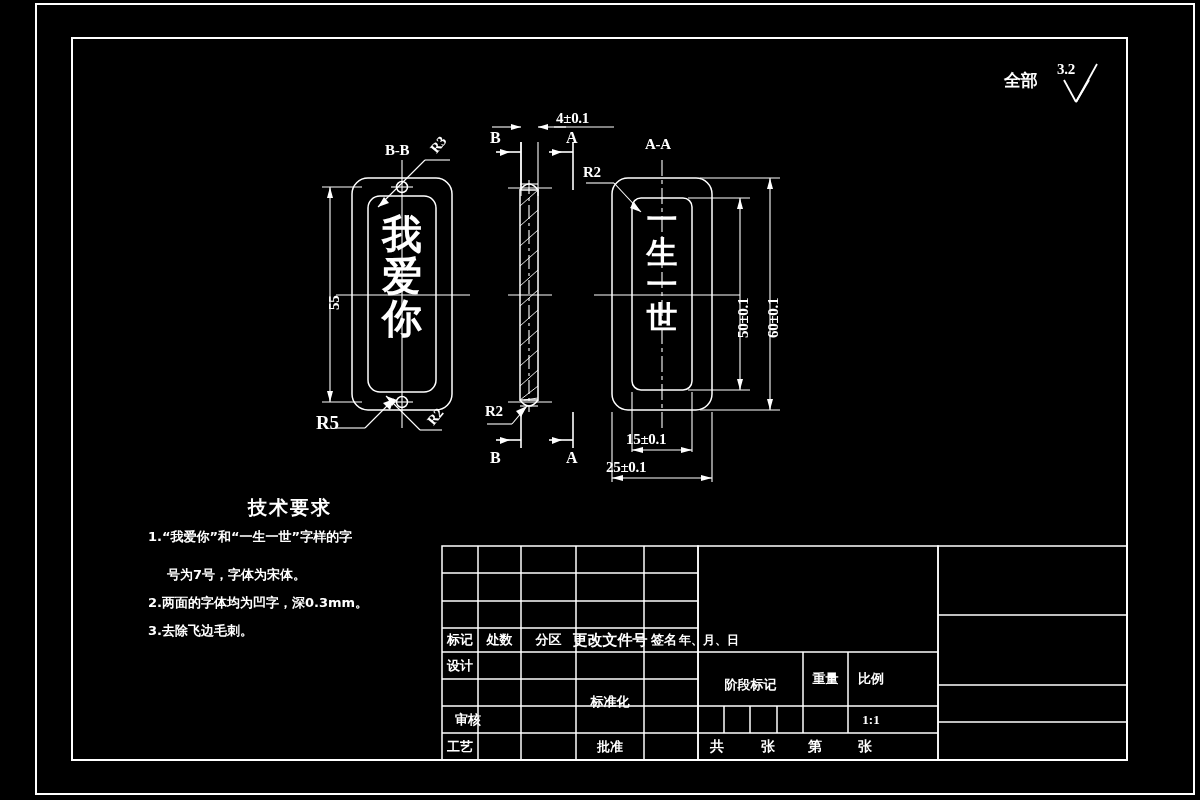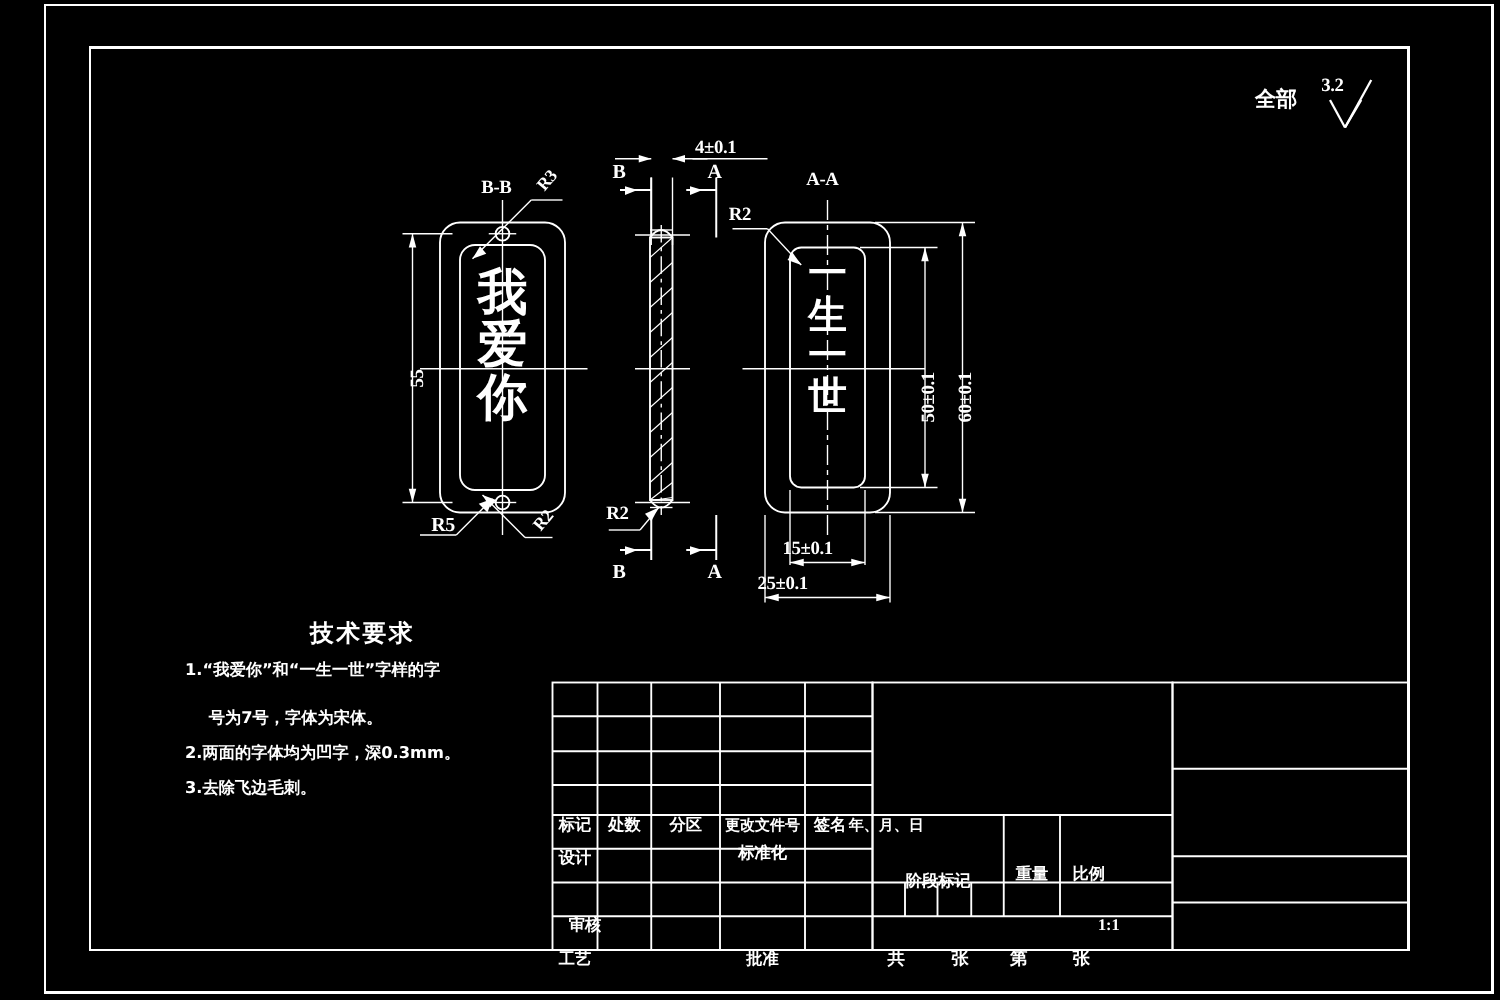--- a/index.html
+++ b/index.html
@@ -43,21 +43,20 @@
     position: absolute;
     display: flex;
     align-items: center;
     justify-content: center;
     color: #ffffff;
     font-family: "DejaVu Sans", "Liberation Sans", sans-serif;
     font-weight: bold;
     font-size: 12px;
     letter-spacing: 0px;
     white-space: nowrap;
-    margin-top: 20px;
   }
   .engrave {
     position: absolute;
     font-family: "DejaVu Sans", "Liberation Sans", sans-serif;
     font-weight: bold;
     color: #ffffff;
     text-align: center;
     line-height: 1.05;
   }
   .tech-title {
@@ -310,21 +309,21 @@
   <div class="lbl dimtxt" style="left:385px; top:143px; font-size:15px;">B-B</div>
 
   <div class="engrave" style="left:372px; top:213px; width:60px; font-size:40px; letter-spacing:0px;">
     <div>我</div>
     <div>爱</div>
     <div>你</div>
   </div>
 
   <div class="lbl dimtxt vert" style="left:327px; top:310px; font-size:15px;">55</div>
 
-  <div class="lbl dimtxt" style="left:316px; top:413px; font-size:16px;margin-left:29px;">R5</div>
+  <div class="lbl dimtxt" style="left:316px; top:413px; font-size:19px;">R5</div>
 
   <div class="lbl dimtxt" style="left:428px; top:147px; font-size:14px; transform:rotate(-50deg); transform-origin:left top;">R3</div>
 
   <div class="lbl dimtxt" style="left:425px; top:419px; font-size:14px; transform:rotate(-50deg); transform-origin:left top;">R2</div>
 
   <div class="lbl dimtxt" style="left:556px; top:111px; font-size:15px;">4±0.1</div>
 
   <div class="lbl dimtxt" style="left:490px; top:130px; font-size:16px;">B</div>
   <div class="lbl dimtxt" style="left:566px; top:130px; font-size:16px;">A</div>
   <div class="lbl dimtxt" style="left:490px; top:450px; font-size:16px;">B</div>
@@ -351,39 +350,39 @@
 
   <div class="lbl tech-title" style="left:222px; top:498px;margin-left:26px;">技术要求</div>
   <div class="lbl tech-line" style="left:148px; top:530px;">1.“我爱你”和“一生一世”字样的字</div>
   <div class="lbl tech-line" style="left:167px; top:568px;">号为7号，字体为宋体。</div>
   <div class="lbl tech-line" style="left:148px; top:596px;">2.两面的字体均为凹字，深0.3mm。</div>
   <div class="lbl tech-line" style="left:148px; top:624px;">3.去除飞边毛刺。</div>
 
   <div class="tb-cell" style="left:442px; top:628px; width:36px; height:24px; font-size:13px;">标记</div>
   <div class="tb-cell" style="left:478px; top:628px; width:43px; height:24px; font-size:13px;">处数</div>
   <div class="tb-cell" style="left:521px; top:628px; width:55px; height:24px; font-size:13px;">分区</div>
-  <div class="tb-cell" style="left:576px; top:628px; width:68px; height:24px; font-size:12px;">更改文件号</div>
+  <div class="tb-cell" style="left:576px; top:628px; width:68px; height:24px; font-size:15px;">更改文件号</div>
   <div class="tb-cell" style="left:644px; top:628px; width:40px; height:24px; font-size:13px;">签名</div>
   <div class="tb-cell" style="left:682px; top:628px; width:54px; height:24px; font-size:12px;">年、月、日</div>
 
   <div class="tb-cell" style="left:442px; top:652px; width:36px; height:27px; font-size:13px;">设计</div>
-  <div class="tb-cell" style="left:576px; top:648px; width:68px; height:27px; font-size:13px;">标准化</div>
+  <div class="tb-cell" style="left:576px; top:688px; width:68px; height:27px; font-size:13px;">标准化</div>
 
   <div class="tb-cell" style="left:442px; top:679px; width:36px; height:27px; font-size:13px;"></div>
   <div class="tb-cell" style="left:576px; top:679px; width:68px; height:27px; font-size:13px;"></div>
 
   <div class="tb-cell" style="left:442px; top:706px; width:52px; height:27px; font-size:13px;">审核</div>
   <div class="tb-cell" style="left:576px; top:706px; width:68px; height:27px; font-size:13px;"></div>
 
   <div class="tb-cell" style="left:442px; top:733px; width:36px; height:27px; font-size:13px;">工艺</div>
   <div class="tb-cell" style="left:576px; top:733px; width:68px; height:27px; font-size:13px;">批准</div>
 
   <div class="tb-cell" style="left:698px; top:652px; width:105px; height:65px; font-size:13px;">阶段标记</div>
   <div class="tb-cell" style="left:803px; top:652px; width:45px; height:54px; font-size:13px;">重量</div>
   <div class="tb-cell" style="left:848px; top:652px; width:46px; height:54px; font-size:13px;">比例</div>
-  <div class="tb-cell" style="left:848px; top:706px; width:46px; height:27px; font-size:13px; font-family:'Liberation Serif', serif;padding-left:16px;">1:1</div>
+  <div class="tb-cell" style="left:848px; top:706px; width:46px; height:27px; font-size:13px; font-family:'Liberation Serif', serif;">1:1</div>
 
   <div class="tb-cell" style="left:702px; top:733px; width:30px; height:27px; font-size:14px;">共</div>
   <div class="tb-cell" style="left:753px; top:733px; width:30px; height:27px; font-size:14px;">张</div>
   <div class="tb-cell" style="left:800px; top:733px; width:30px; height:27px; font-size:14px;">第</div>
   <div class="tb-cell" style="left:850px; top:733px; width:30px; height:27px; font-size:14px;">张</div>
 
 </div>
 
 </body></html>

